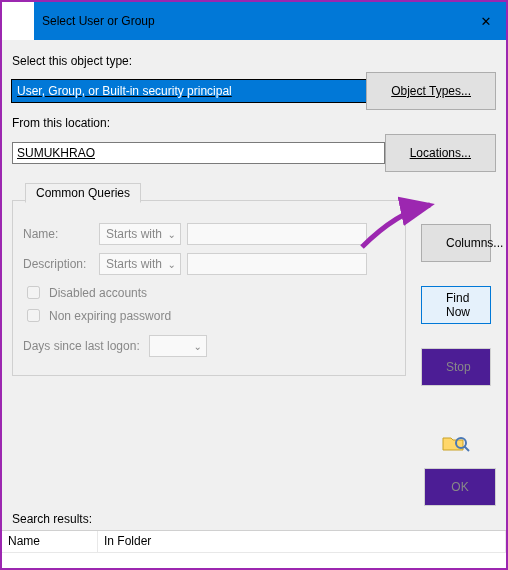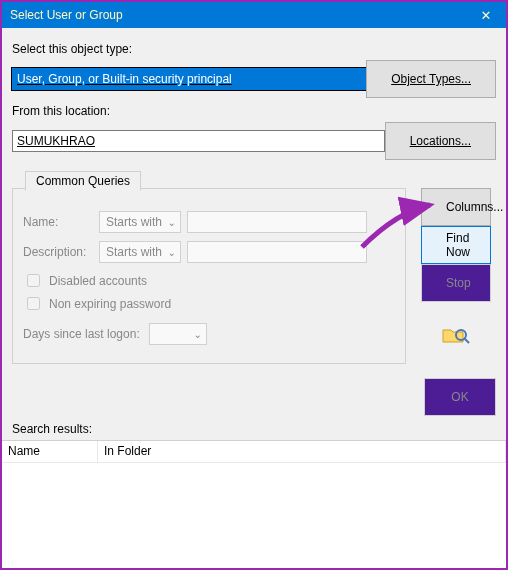--- a/index.html
+++ b/index.html
@@ -8,26 +8,27 @@
     background: #fff;
     border: 2px solid #9c27b0;
     width: 508px;
     height: 570px;
     font-size: 12px;
     color: #000;
     position: relative;
   }
   .titlebar {
     background: #0178d7;
-    color: #fef9c3;
-    height: 26px;
+    color: #000000;
+    height: 38px;
     display: flex;
     align-items: center;
     justify-content: space-between;
     padding: 0 0 0 8px;
+    margin-left: 32px;
   }
   .titlebar .title { font-size: 12px; }
   .titlebar .close {
     width: 40px;
     height: 26px;
     display: flex;
     align-items: center;
     justify-content: center;
     font-size: 13px;
     cursor: pointer;
@@ -98,21 +99,21 @@
   .qinput {
     border: 1px solid #d0d0d0;
     background: #f9f9f9;
     height: 22px;
     width: 180px;
   }
   .chk { display: flex; align-items: center; gap: 6px; color: #888; margin: 4px 0; }
   .chk input { accent-color: #888; }
   .mainrow { display: flex; gap: 10px; }
   .leftcol { flex: 1; }
-  .rightcol { width: 80px; display: flex; flex-direction: column; gap: 0; padding-top: 8px; align-items: center; }
+  .rightcol { width: 80px; display: flex; flex-direction: column; gap: 24px; padding-top: 8px; align-items: center; }
   .rightcol .btn { min-width: 70px; width: 70px; }
   .search-icon {
     width: 30px; height: 24px;
     margin-top: 20px;
     position: relative;
   }
   .search-icon svg { width: 100%; height: 100%; }
   .bottom-btns {
     display: flex;
     justify-content: flex-end;

